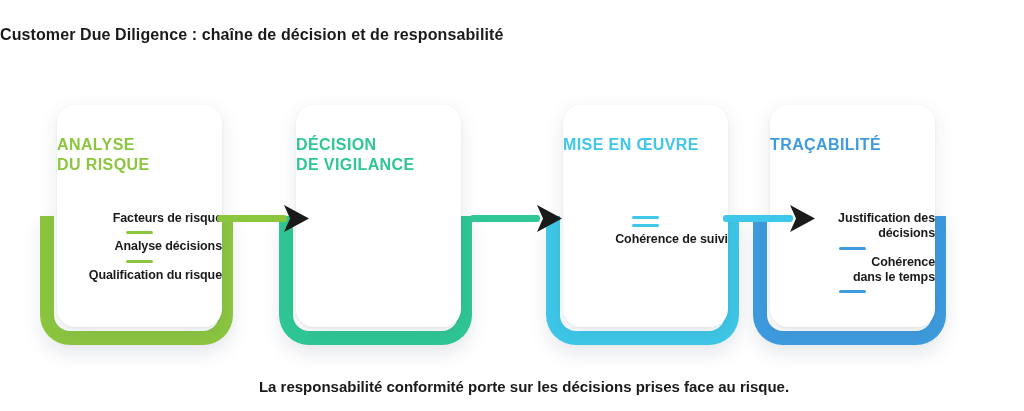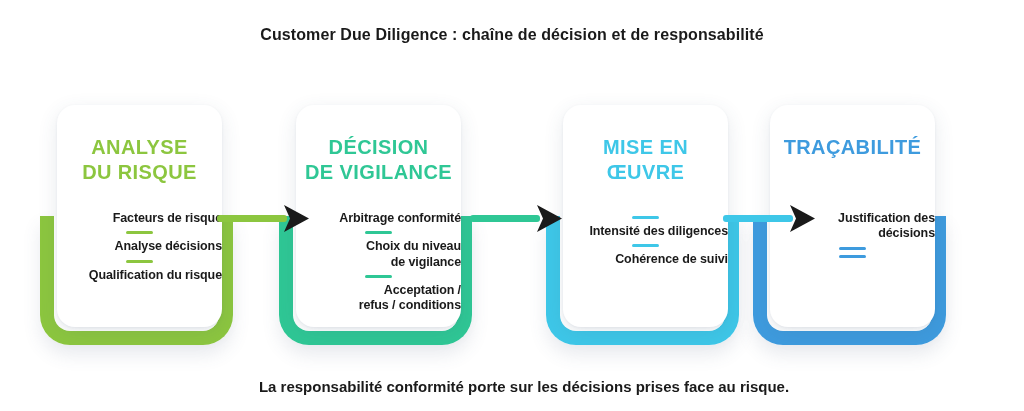--- a/index.html
+++ b/index.html
@@ -4,21 +4,21 @@
 <style>
   html,body{margin:0;padding:0;}
   body{
     width:1024px;height:411px;position:relative;overflow:hidden;
     background:#ffffff;
     font-family:"Liberation Sans","DejaVu Sans",sans-serif;
     color:var(--ink,#1a1a1a);
   }
   .title{
     position:absolute;top:26px;left:0;width:1024px;
-    text-align:center;font-weight:bold;font-size:16px;
+    font-weight:bold;font-size:16px;
     letter-spacing:0.1px;color:var(--ink,#1a1a1a);
   }
   .footer{
     position:absolute;top:378px;left:0;width:1024px;
     text-align:center;font-weight:bold;font-size:15px;
     color:var(--ink,#1a1a1a);
     padding-left:12px;
   }
   .unit{position:absolute;top:0;width:193px;height:360px;}
   .unit.u1{left:40px}.unit.u2{left:279px}.unit.u3{left:546px}.unit.u4{left:753px}
@@ -29,21 +29,21 @@
     border-radius:0 0 30px 30px;
     box-shadow:0 10px 18px rgba(70,90,120,0.12);
   }
   .card{
     position:absolute;left:17px;top:105px;width:165px;height:222px;
     background:#ffffff;border-radius:18px;
     box-shadow:0 6px 20px rgba(60,80,110,0.12),0 1px 3px rgba(60,80,110,0.08);
   }
   .card-title{
     position:absolute;top:30px;left:0;right:0;
-    text-align:center;font-weight:bold;font-size:20px;line-height:1.25;
+    text-align:left;font-weight:bold;font-size:16px;line-height:1.25;
     letter-spacing:0.4px;color:var(--accent);white-space:pre-line;
   }
   .items{position:absolute;top:106px;left:0;right:0;text-align:right;}
   .item{
     font-size:12.5px;font-weight:bold;line-height:1.22;
     color:var(--ink,#1a1a1a);white-space:pre-line;letter-spacing:-0.1px;
   }
   .sep{
     width:27px;height:3px;border-radius:2px;
     background:var(--accent);margin:5px auto;
@@ -78,53 +78,45 @@
       <div class="item">Qualification du risque</div>
     </div>
   </div>
 </div>
 
 <div class="unit u2" style="--accent: #2FC795;">
   <div class="ushape"></div>
   <div class="card">
     <div class="card-title">DÉCISION
 DE VIGILANCE</div>
-    <div class="items">
-      <div class="item">Arbitrage conformité</div>
-      <div class="sep"></div>
-      <div class="item">Choix du niveau
-de vigilance</div>
-      <div class="sep"></div>
-      <div class="item">Acceptation /
-refus / conditions</div>
-    </div>
   </div>
 </div>
 
 <div class="unit u3" style="--accent: #3EC7E8;">
   <div class="ushape"></div>
   <div class="card">
     <div class="card-title">MISE EN ŒUVRE</div>
     <div class="items">
       <div class="sep"></div>
-      <div class="item">Intensité des diligences</div>
       <div class="sep"></div>
       <div class="item">Cohérence de suivi</div>
     </div>
   </div>
 </div>
 
 <div class="unit u4" style="--accent: #3E9BDE;">
   <div class="ushape"></div>
   <div class="card">
     <div class="card-title">TRAÇABILITÉ</div>
     <div class="items">
       <div class="item">Justification des
 décisions</div>
       <div class="sep"></div>
+      <div class="item">Cohérence
+dans le temps</div>
       <div class="sep"></div>
     </div>
   </div>
 </div>
 
 <div class="arrow a1" style="--accent: #8CC63F;">
   <div class="arrow-line"></div>
   <div class="arrow-head"></div>
 </div>
 <div class="arrow a2" style="--accent: #2FC795;">

